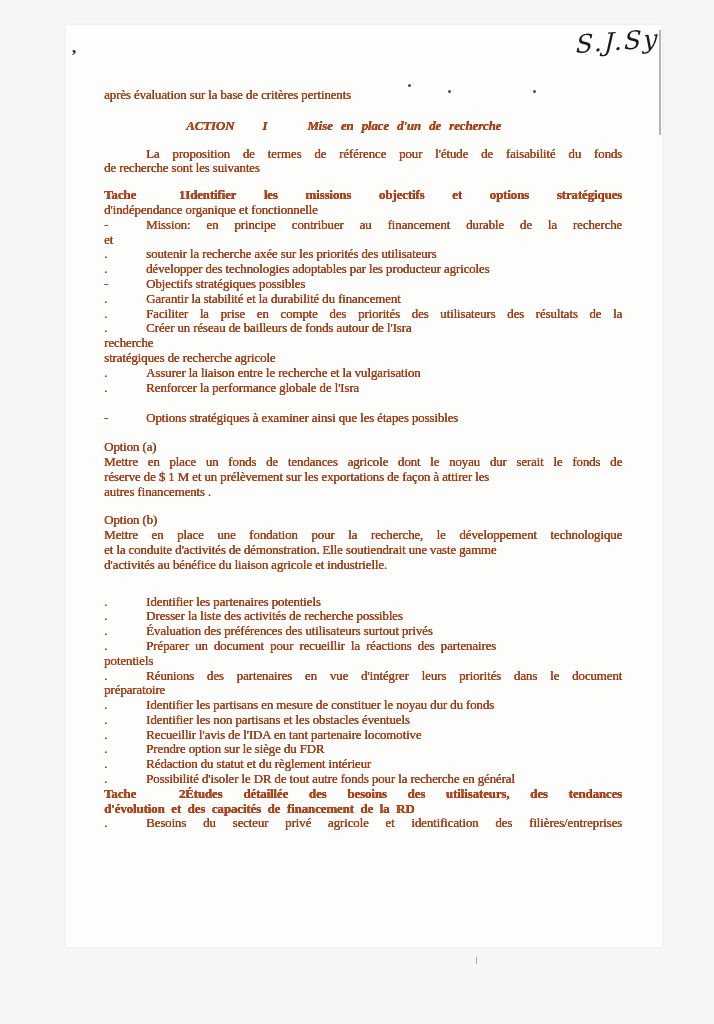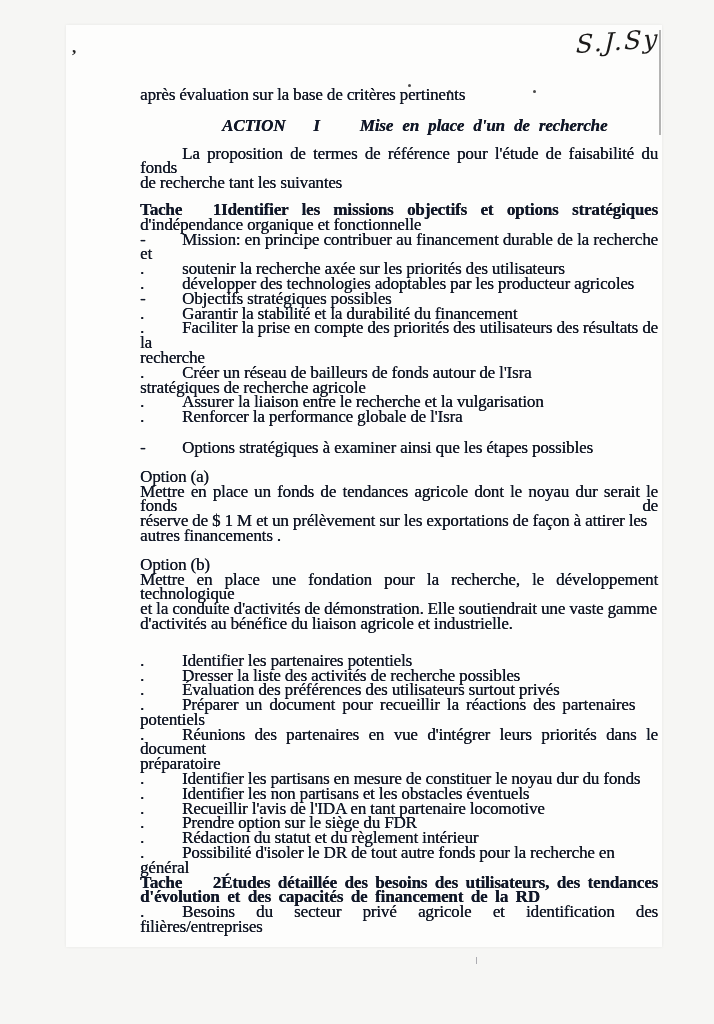--- a/index.html
+++ b/index.html
@@ -13,24 +13,23 @@
     position:absolute;left:66px;top:25px;width:596px;height:922px;
     background:#fdfdfc;
     box-shadow:0 0 3px rgba(0,0,0,0.07);
   }
   .page-edge-line{
     position:absolute;left:593px;top:5px;width:2px;height:105px;
     background:#9b9b9b;opacity:.75;
   }
   .text-column{
     position:absolute;left:38px;top:63px;width:518px;
-    color:#0f172a;font-size:17px;line-height:14.8px;
+    color:#c2410c;font-size:13px;line-height:14.8px;
     letter-spacing:-0.15px;
     text-shadow:0.25px 0 0 #161514;
-    margin-left:36px;
   }
   .ln{text-align:left;white-space:normal;}
   .ln.just{text-align:justify;text-align-last:justify;}
   .blt{display:inline-block;width:42px;text-indent:0;}
   .ln.task{font-weight:bold;}
   .tlabel{display:inline-block;width:81px;}
   .ln.heading{font-style:italic;font-weight:bold;margin-left:82px;}
   .h-num{margin-left:28px;}
   .h-title{margin-left:40px;word-spacing:5px;}
   .initials{
@@ -55,32 +54,32 @@
 </head>
 <body>
 
 <div class="scan-canvas">
 
   <div class="page">
     <div class="text-column">
         <div class="ln body">après évaluation sur la base de critères pertinents</div>
         <div class="ln heading" style="margin-top: 16px;"><span>ACTION</span><span class="h-num">I</span><span class="h-title">Mise en place d'un de recherche</span></div>
         <div class="ln body just" style="margin-top: 13px; text-indent: 42px;">La proposition de termes de référence pour l'étude de faisabilité du fonds</div>
-        <div class="ln body">de recherche tant les suivantes</div>
+        <div class="ln body">de recherche sont les suivantes</div>
         <div class="ln task just" style="margin-top: 12px;"><span class="tlabel">Tache 1</span>Identifier les missions objectifs et options stratégiques</div>
         <div class="ln body">d'indépendance organique et fonctionnelle</div>
         <div class="ln body just"><span class="blt">-</span>Mission: en principe contribuer au financement durable de la recherche</div>
         <div class="ln body">et</div>
         <div class="ln body"><span class="blt">.</span>soutenir la recherche axée sur les priorités des utilisateurs</div>
         <div class="ln body"><span class="blt">.</span>développer des technologies adoptables par les producteur agricoles</div>
         <div class="ln body"><span class="blt">-</span>Objectifs stratégiques possibles</div>
         <div class="ln body"><span class="blt">.</span>Garantir la stabilité et la durabilité du financement</div>
         <div class="ln body just"><span class="blt">.</span>Faciliter la prise en compte des priorités des utilisateurs des résultats de la</div>
+        <div class="ln body"><span class="blt">.</span>Créer un réseau de bailleurs de fonds autour de l'Isra</div>
         <div class="ln body">recherche</div>
-        <div class="ln body"><span class="blt">.</span>Créer un réseau de bailleurs de fonds autour de l'Isra</div>
         <div class="ln body">stratégiques de recherche agricole</div>
         <div class="ln body"><span class="blt">.</span>Assurer la liaison entre le recherche et la vulgarisation</div>
         <div class="ln body"><span class="blt">.</span>Renforcer la performance globale de l'Isra</div>
         <div class="ln body" style="margin-top: 16px;"><span class="blt">-</span>Options stratégiques à examiner ainsi que les étapes possibles</div>
         <div class="ln body" style="margin-top: 14px;">Option (a)</div>
         <div class="ln body just">Mettre en place un fonds de tendances agricole dont le noyau dur serait le fonds de</div>
         <div class="ln body">réserve de $ 1 M et un prélèvement sur les exportations  de façon à attirer les</div>
         <div class="ln body">autres financements .</div>
         <div class="ln body" style="margin-top: 14px; font-family: Liberation Serif, serif;">Option (b)</div>
         <div class="ln body just">Mettre en place une fondation pour la recherche, le développement technologique</div>

